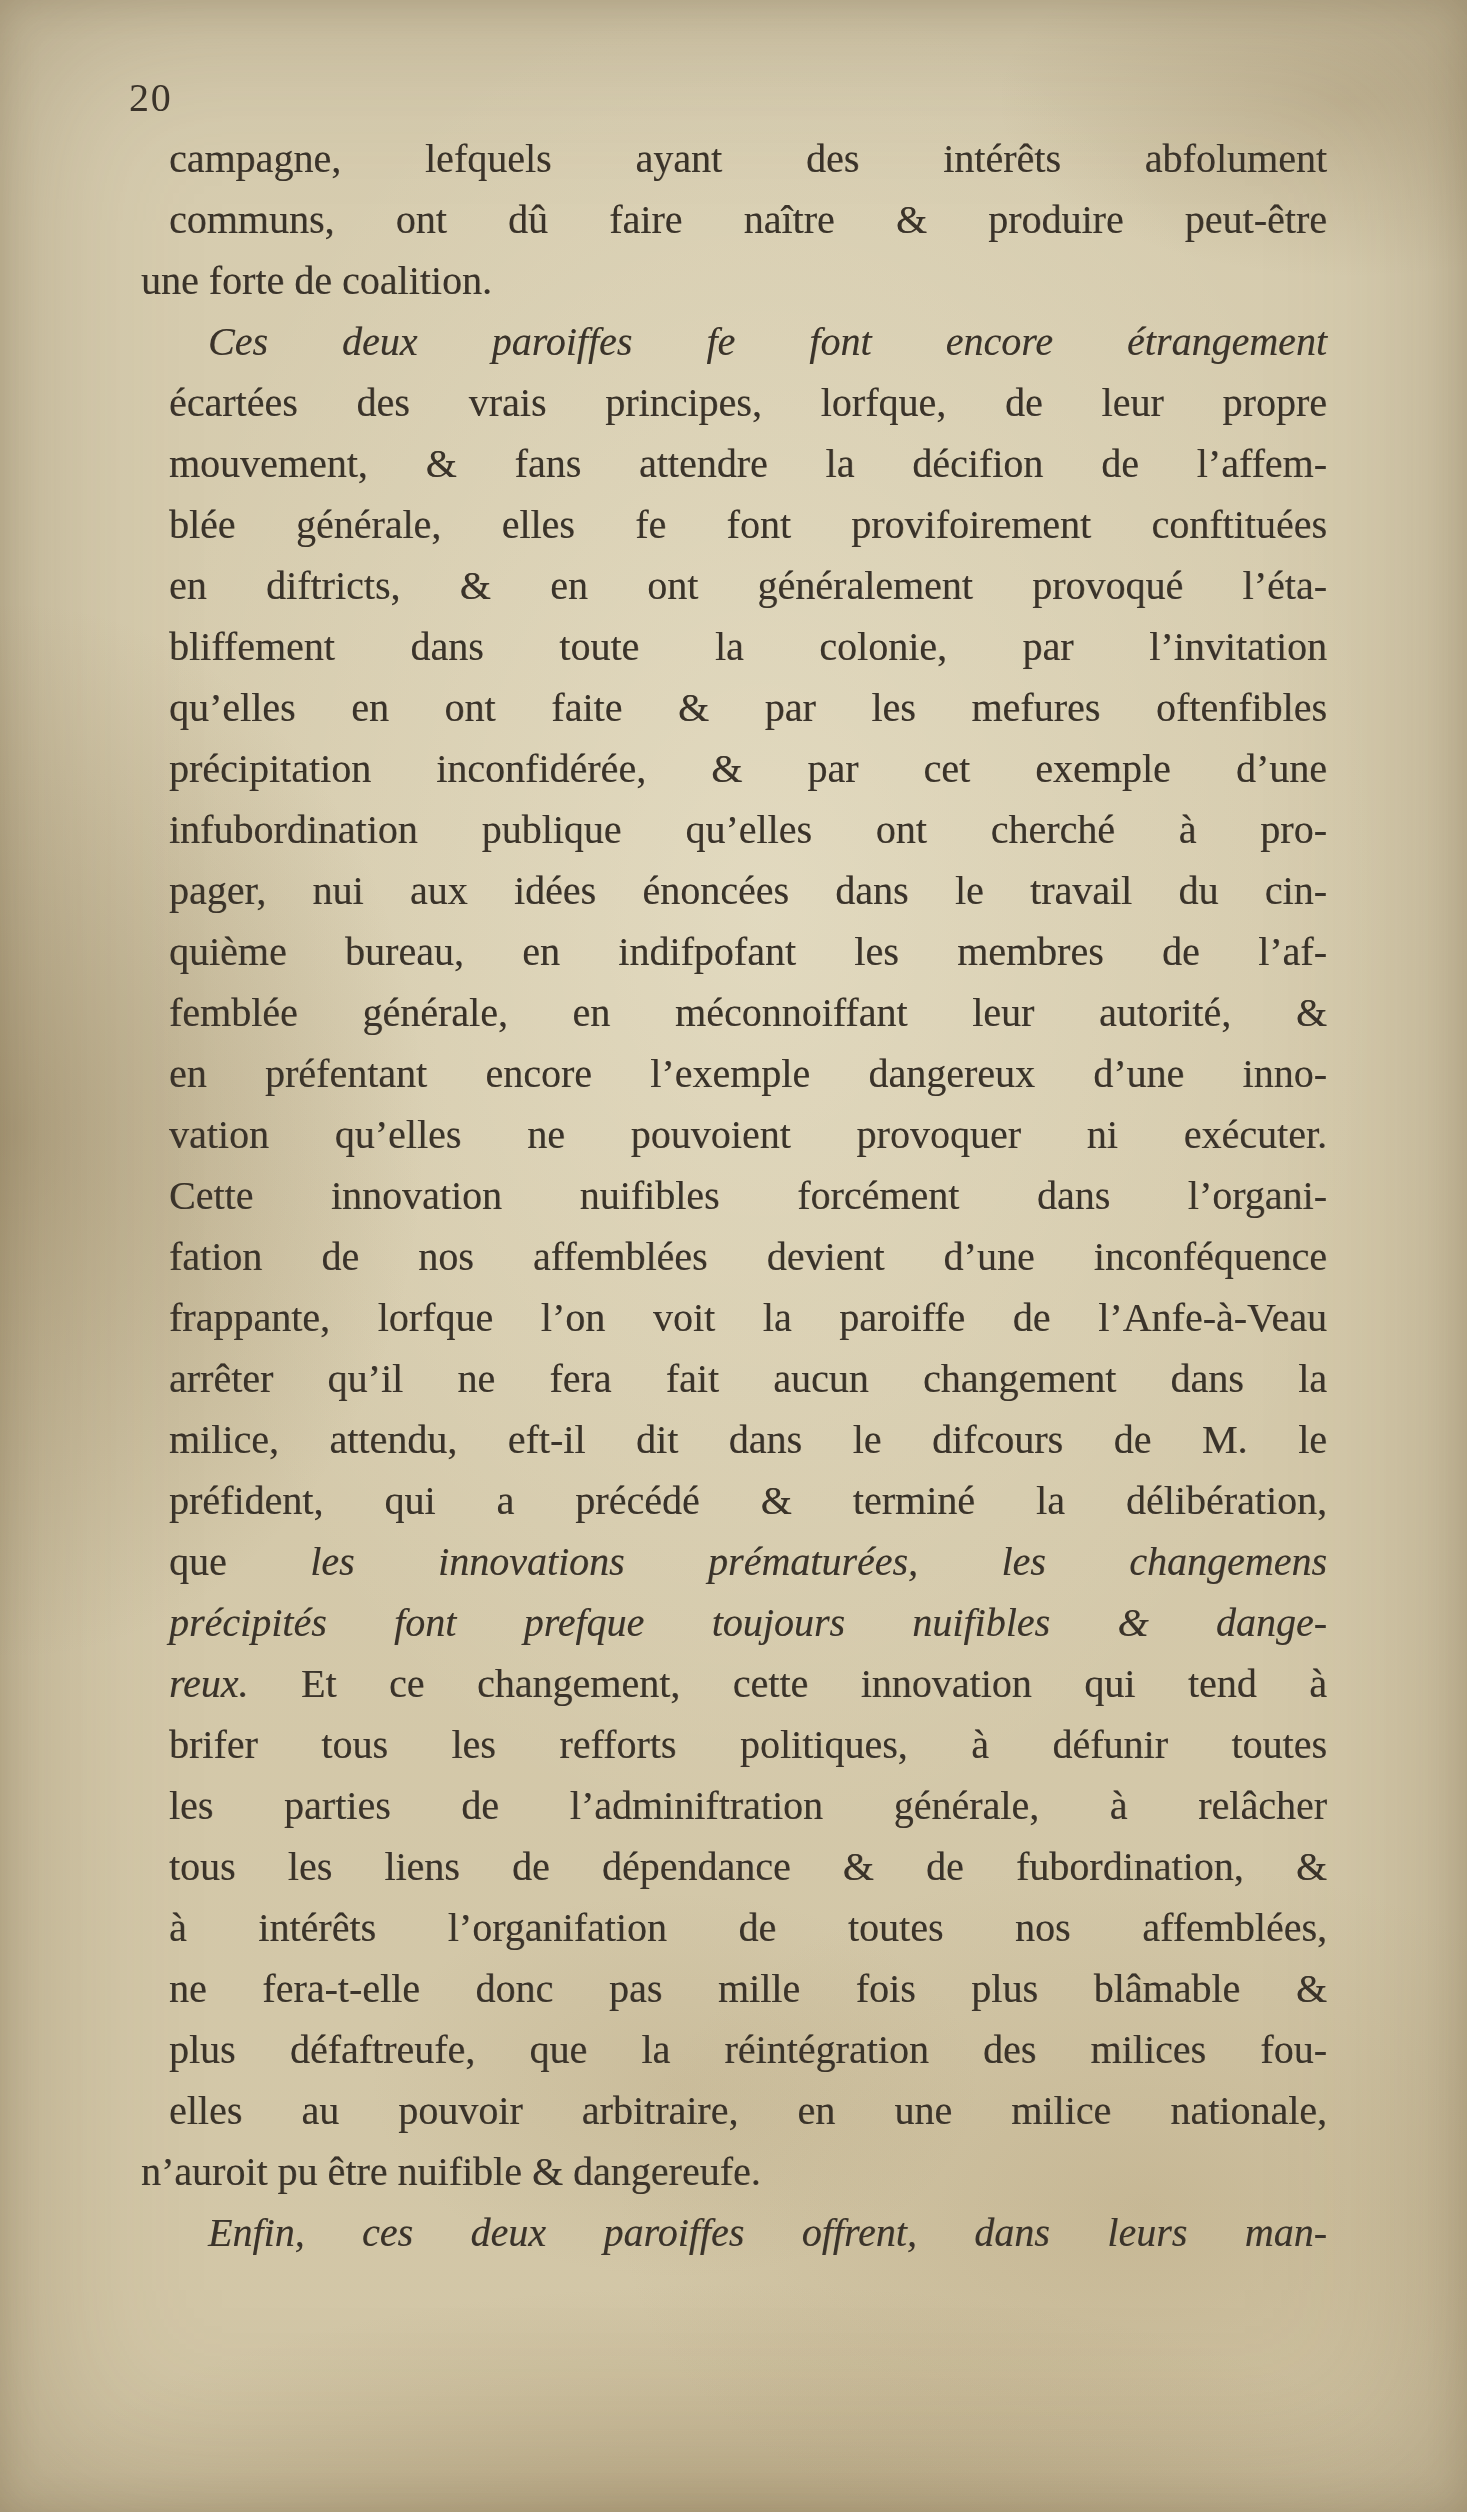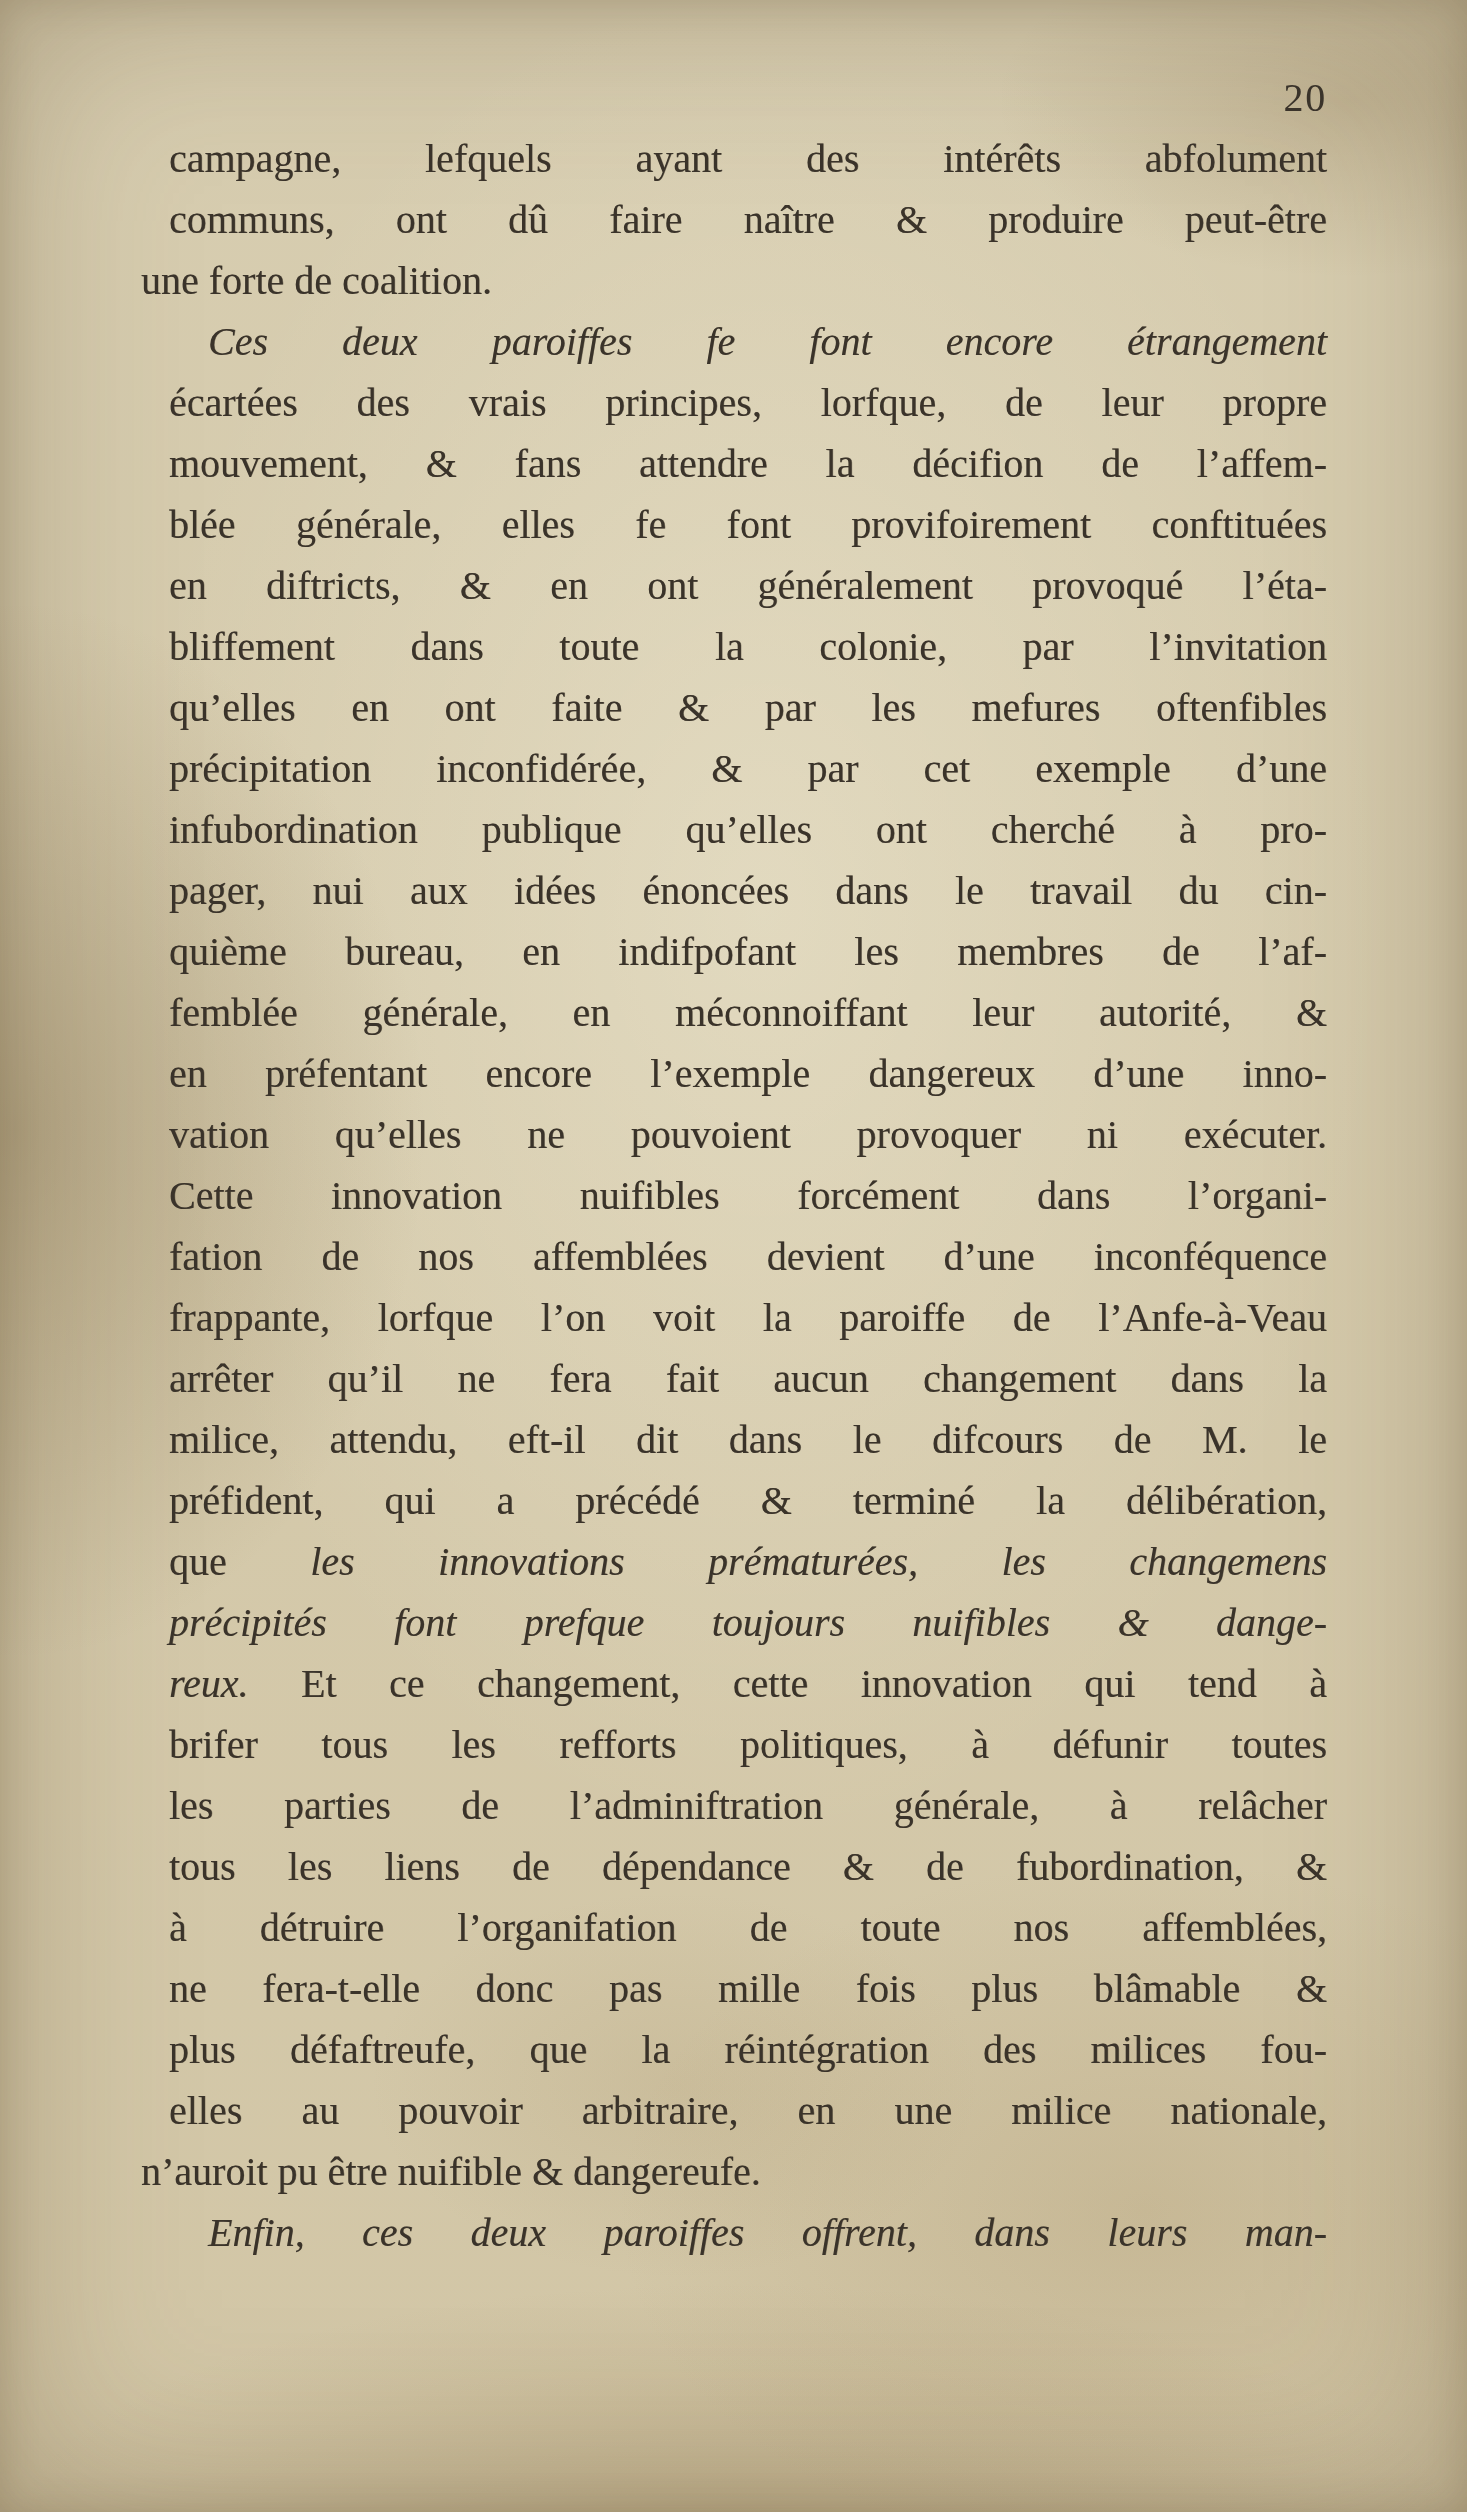--- a/index.html
+++ b/index.html
@@ -22,23 +22,23 @@
       radial-gradient(ellipse 840px 1260px at 52% 36%, rgba(255,252,235,0.30), transparent 75%),
       radial-gradient(ellipse 437px 277px at 46% 83%, rgba(150,125,80,0.14), transparent 70%),
       linear-gradient(#d7cdb0, #d2c6a6);
     box-shadow:
       inset 0 0 185px rgba(92,72,40,0.35),
       inset 0 0 39px rgba(92,72,40,0.22);
   }
   .page-number {
     position: absolute;
     top: 74px;
-    left: 141px;
+    left: 129px;
     width: 1186px;
-    text-align: right;
+    text-align: left;
     font-size: 40px;
     letter-spacing: 1.7px;
   }
   .text-block {
     position: absolute;
     top: 128px;
     left: 141px;
     width: 1186px;
   }
   .line {
@@ -91,21 +91,21 @@
       <div class="line just"><span>frappante, lorfque l’on voit la paroiffe de l’Anfe-à-Veau</span></div>
       <div class="line just"><span>arrêter qu’il ne fera fait aucun changement dans la</span></div>
       <div class="line just"><span>milice, attendu, eft-il dit dans le difcours de M. le</span></div>
       <div class="line just"><span>préfident, qui a précédé &amp; terminé la délibération,</span></div>
       <div class="line just"><span>que </span><span class="it">les innovations prématurées, les changemens</span></div>
       <div class="line just"><span class="it">précipités font prefque toujours nuifibles &amp; dange-</span></div>
       <div class="line just"><span class="it">reux.</span><span> Et ce changement, cette innovation qui tend à</span></div>
       <div class="line just"><span>brifer tous les refforts politiques, à défunir toutes</span></div>
       <div class="line just"><span>les parties de l’adminiftration générale, à relâcher</span></div>
       <div class="line just"><span>tous les liens de dépendance &amp; de fubordination, &amp;</span></div>
-      <div class="line just"><span>à détruire l’organifation de toute nos affemblées,</span></div>
+      <div class="line just"><span>à intérêts l’organifation de toutes nos affemblées,</span></div>
       <div class="line just"><span>ne fera-t-elle donc pas mille fois plus blâmable &amp;</span></div>
       <div class="line just"><span>plus défaftreufe, que la réintégration des milices fou-</span></div>
       <div class="line just"><span>elles au pouvoir arbitraire, en une milice nationale,</span></div>
       <div class="line"><span>n’auroit pu être nuifible &amp; dangereufe.</span></div>
       <div class="line just indent"><span>Enfin, ces deux paroiffes offrent, dans leurs man-</span></div>
     </div>
 </div>
 
 
 </body></html>

